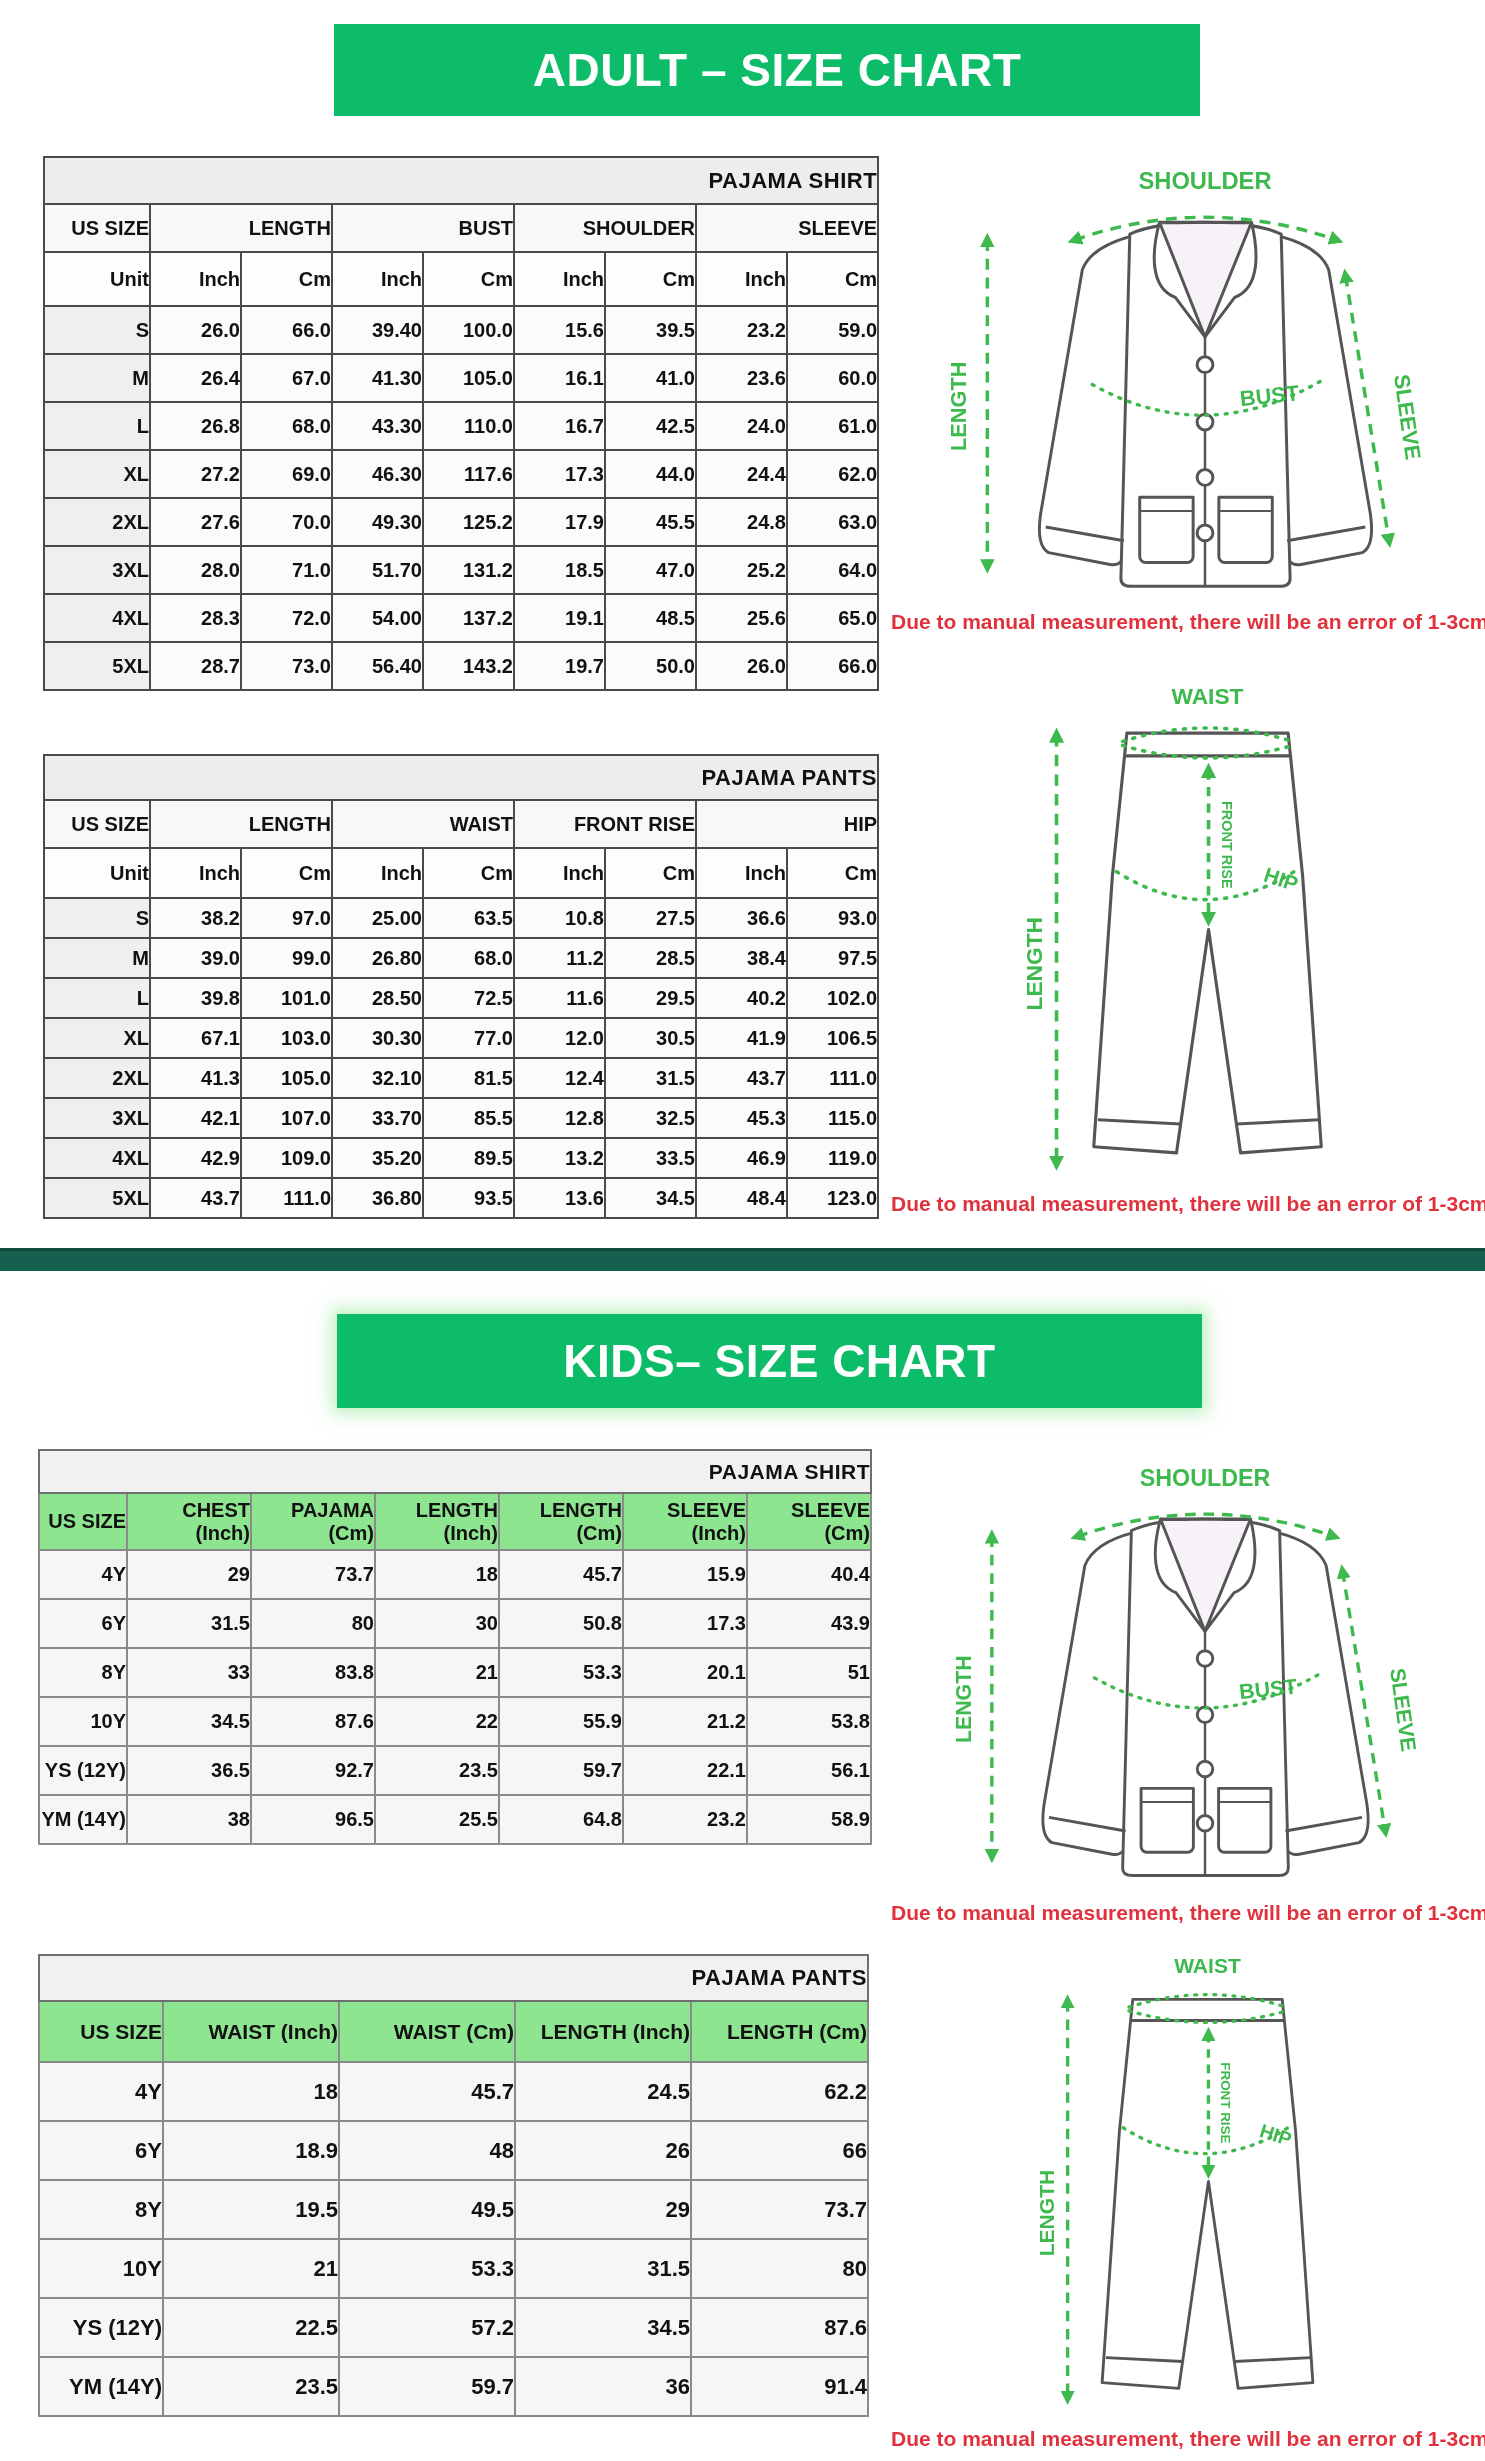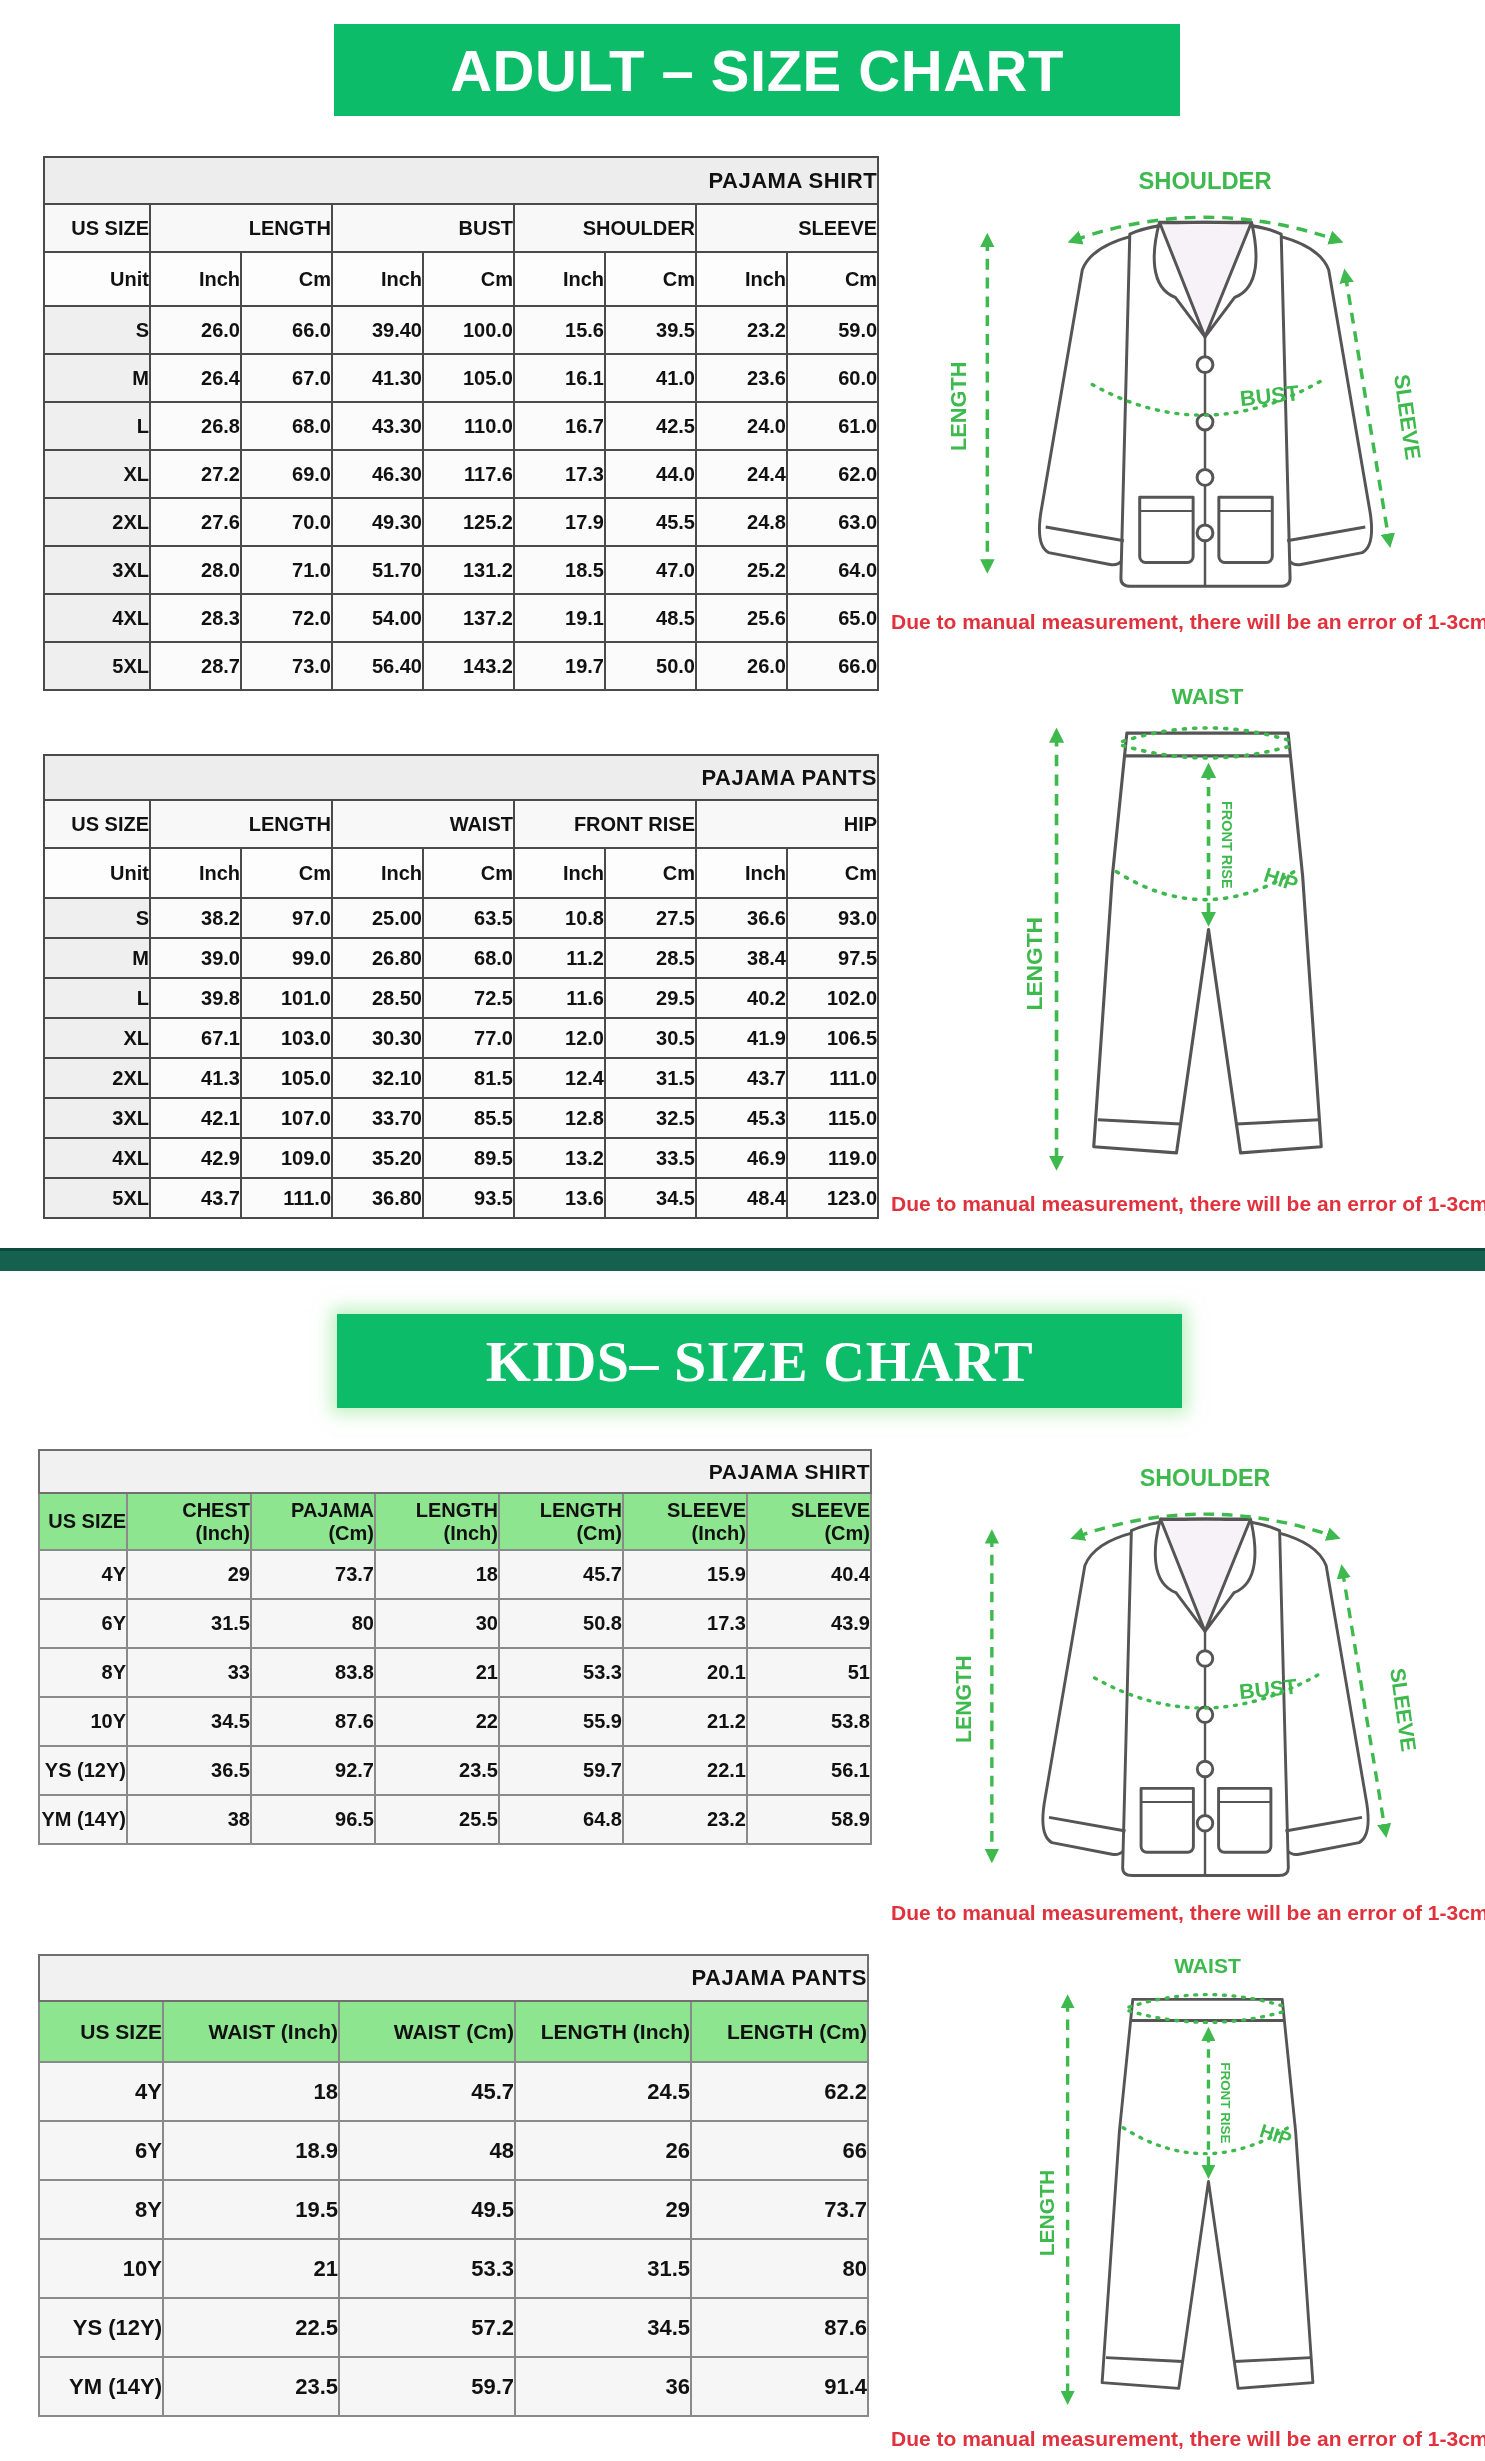--- a/index.html
+++ b/index.html
@@ -2,24 +2,24 @@
 <html><head>
 <meta charset="utf-8">
 <style>
   html,body{margin:0;padding:0;background:#ffffff;}
   .canvas{position:relative;width:1485px;height:2461px;background:#ffffff;
           font-family:"Liberation Sans",sans-serif;overflow:hidden;color:#111;}
 
   
   .banner{position:absolute;background:#0cbc68;color:#ffffff;display:flex;
           align-items:center;justify-content:center;font-weight:700;
-          font-size:58px;letter-spacing:0.5px;white-space:nowrap;}
+          font-size:46px;letter-spacing:0.5px;white-space:nowrap;padding-left:20px;}
   #banner-adult{left:334px;top:24px;width:846px;height:92px;}
   #banner-kids{left:337px;top:1314px;width:845px;height:94px;
-               box-shadow:0 0 16px 6px rgba(142,229,143,.55);font-family:Liberation Serif, serif;}
+               box-shadow:0 0 16px 6px rgba(142,229,143,.55);}
 
   
   .divider{position:absolute;left:0;top:1248px;width:1485px;height:23px;
            background:#16604f;border-top:3px solid #0d4a3c;box-sizing:border-box;}
 
   
   table.sz{position:absolute;border-collapse:collapse;table-layout:fixed;
            text-align:right;}
   table.sz th,table.sz td{padding:0;vertical-align:middle;overflow:hidden;}
 

